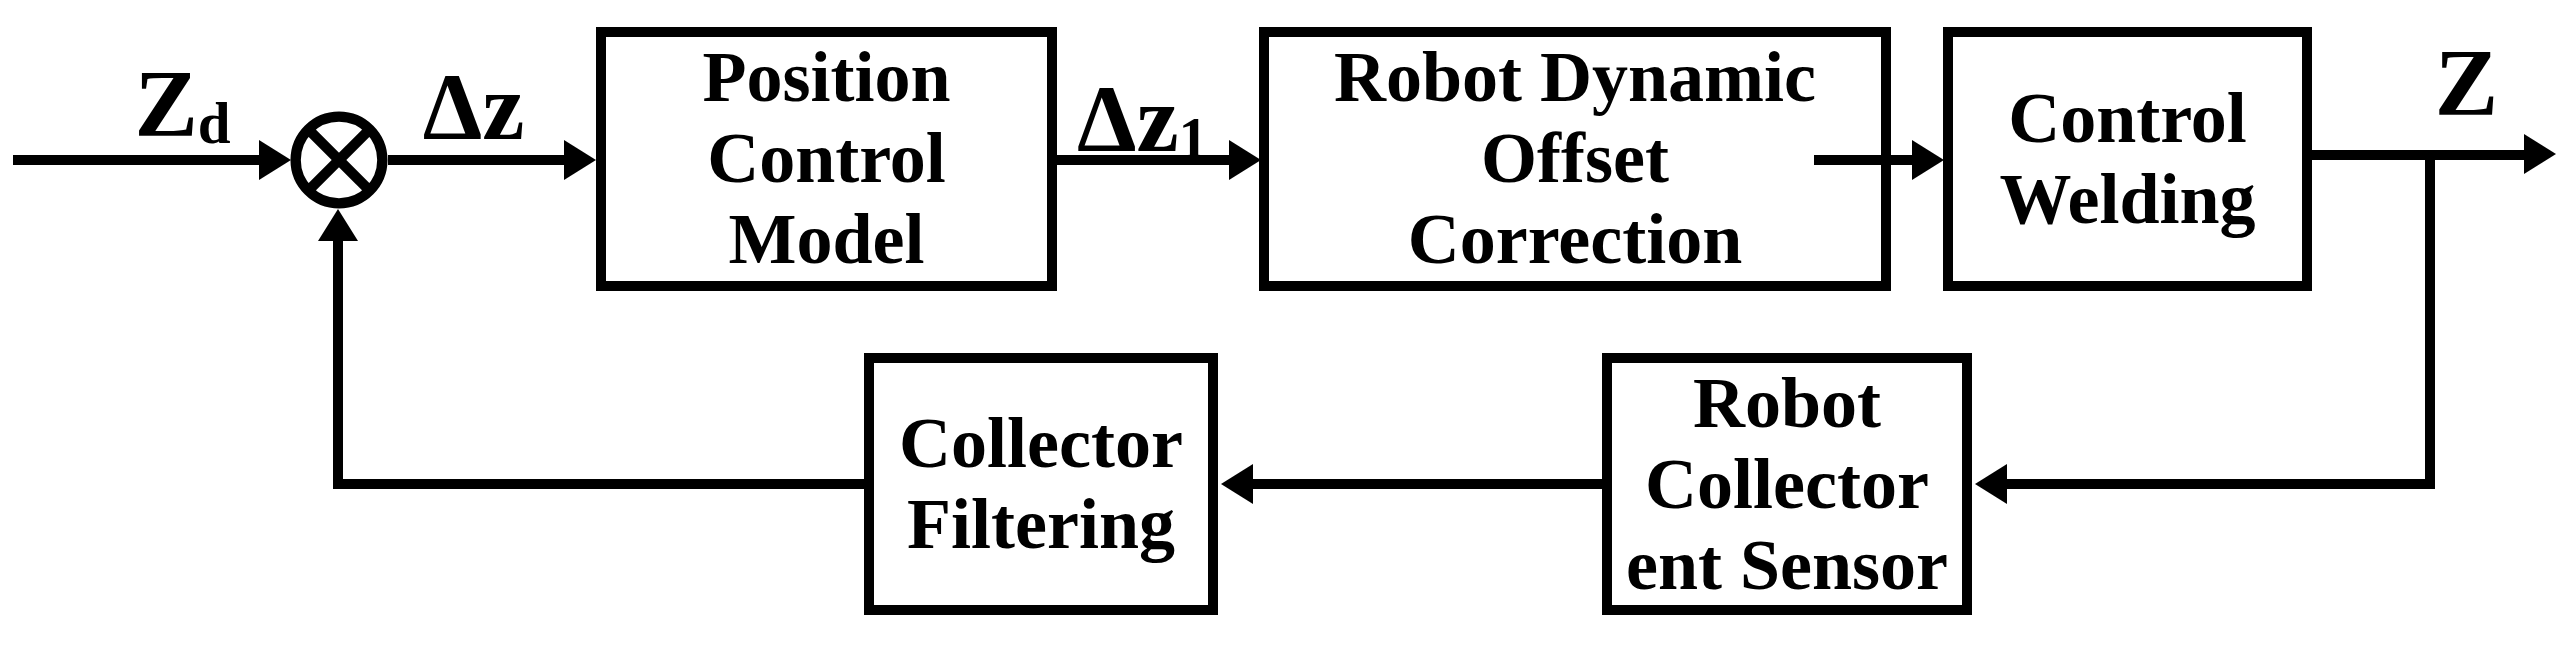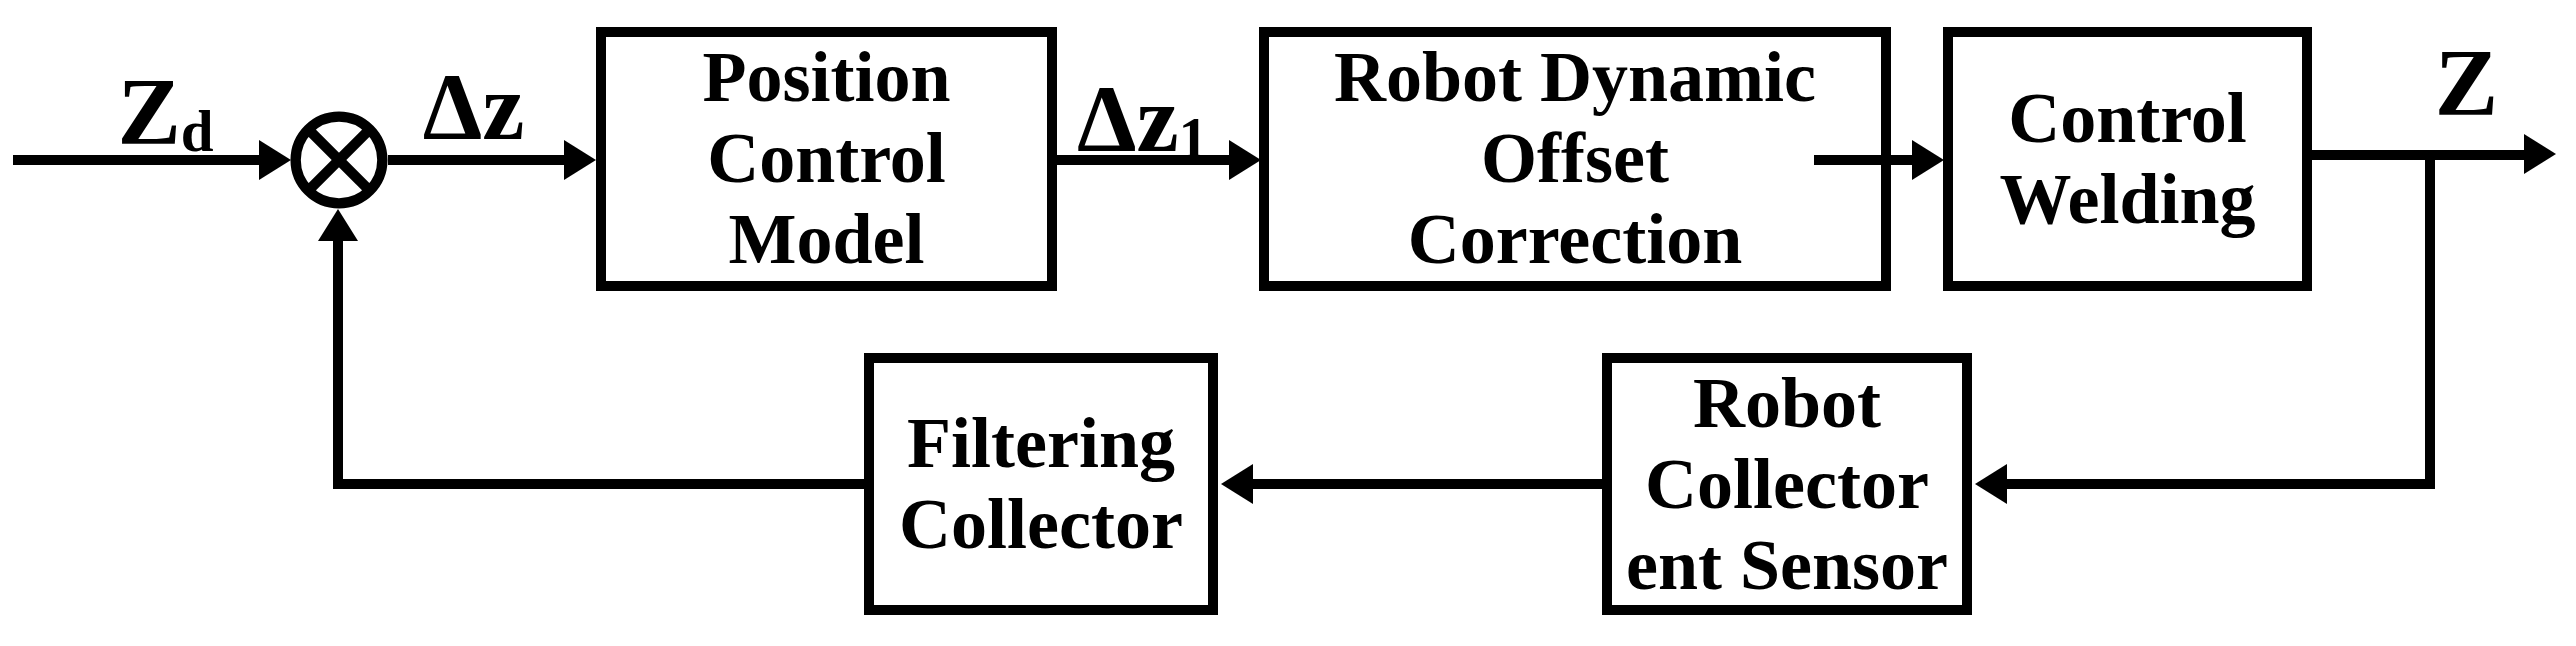--- a/index.html
+++ b/index.html
@@ -57,21 +57,21 @@
     font-size:59px;
     vertical-align:-0.12em;
   }
   svg{display:block;}
 </style>
 </head>
 <body>
 
 <div id="canvas">
 
-  <div class="siglabel" style="left:85px;top:59px;width:161px;margin-top:8px;"><span>Z</span><span class="sub">d</span></div>
+  <div class="siglabel" style="left:102px;top:59px;width:161px;"><span>Z</span><span class="sub">d</span></div>
 
   <div class="hline" style="left:13.3px;top:155px;width:248px;height:9.5px;"></div>
   <div class="arrow-right" style="left:259px;top:140px;"></div>
 
   <div style="position:absolute;left:290px;top:111px;">
     <svg width="98" height="98" viewBox="0 0 104 104">
       <circle cx="52" cy="52" r="46" fill="#fff" stroke="#000" stroke-width="11"></circle>
       <line x1="20" y1="20" x2="84" y2="84" stroke="#000" stroke-width="11"></line>
       <line x1="20" y1="84" x2="84" y2="20" stroke="#000" stroke-width="11"></line>
     </svg>
@@ -120,22 +120,22 @@
   <div class="block" style="left:1602px;top:353px;width:370px;height:262px;">
     <span>Robot</span>
     <span>Collector</span>
     <span>ent Sensor</span>
   </div>
 
   <div class="hline" style="left:1252px;top:479px;width:350px;height:9.5px;"></div>
   <div class="arrow-left" style="left:1221px;top:464px;"></div>
 
   <div class="block" style="left:864px;top:353px;width:354px;height:262px;">
+    <span>Collector</span>
     <span>Filtering</span>
-    <span>Collector</span>
   </div>
 
   <div class="hline" style="left:333px;top:479px;width:531px;height:9.5px;"></div>
   <div class="vline" style="left:333px;top:239px;width:9.5px;height:250px;"></div>
   <div class="arrow-up" style="left:318px;top:209px;"></div>
 
 </div>
 
 
 </body></html>

